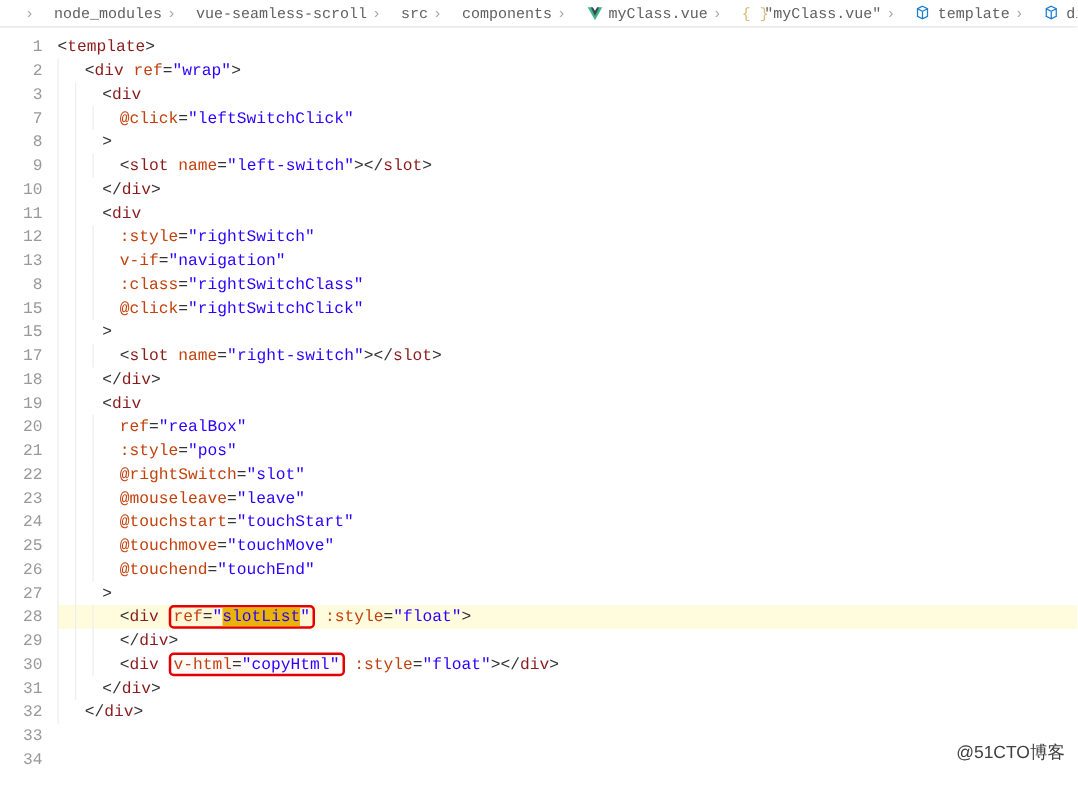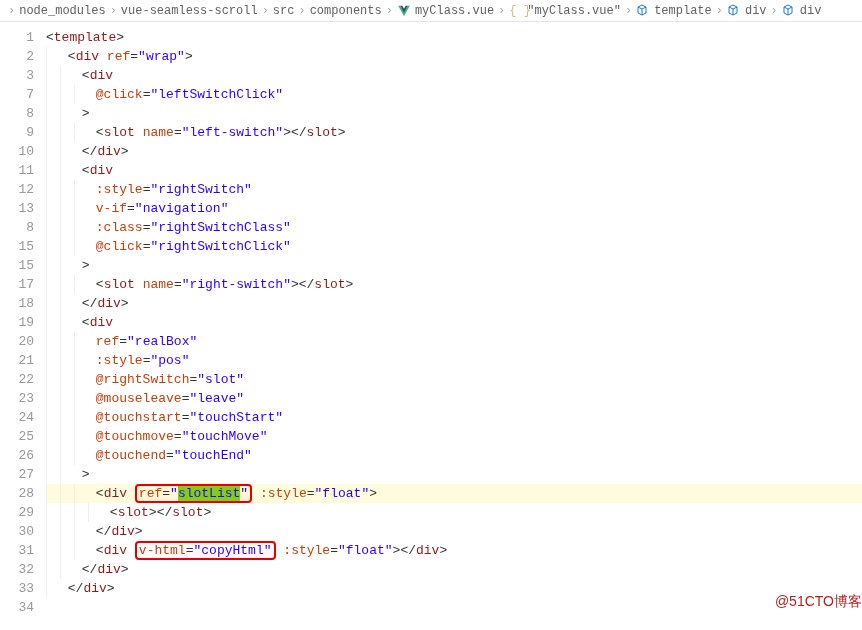--- a/index.html
+++ b/index.html
@@ -1,36 +1,36 @@
 <!DOCTYPE html>
 <html><head>
 <meta charset="utf-8">
 <style>
   * { box-sizing: border-box; margin: 0; padding: 0; }
   body { font-family: Consolas, "Courier New", monospace; font-size: 13px; background: #fff; color: #333; width: 862px; overflow: hidden; }
   .breadcrumb { display: flex; align-items: center; height: 22px; border-bottom: 1px solid #e5e5e5; padding: 0 4px; font-size: 12px; color: #616161; white-space: nowrap; overflow: hidden; }
   .breadcrumb .sep { color: #aaa; margin: 0 4px; }
-  .bc-item { display: inline-flex; align-items: flex-start; gap: 4px; }
+  .bc-item { display: inline-flex; align-items: flex-start; gap: 4px; margin-left: 12px; }
   .ico { display: inline-block; width: 14px; height: 14px; }
   .ico-vue { color: #41b883; }
   .ico-json { color: #dcb67a; }
   .ico-cube { color: #1b7dd1; }
   .editor { display: flex; }
   .gutter { width: 46px; text-align: right; padding-right: 12px; color: #999; user-select: none; padding-top: 6px; }
   .gutter div { height: 19px; line-height: 19px; font-size: 13px; }
   .code { flex: 1; padding-top: 6px; position: relative; }
   .line { height: 19px; line-height: 19px; white-space: pre; position: relative; font-family: Liberation Mono, monospace; }
   .tag { color: #8b1a1a; }
   .attr { color: #c2410c; }
   .str { color: #2a00ff; }
   .punct { color: #333; }
   .hl-line { background: #fffbdd; }
-  .sel { background: #84cc16; }
+  .sel { background: #eab308; }
   .redbox { border: 2px solid #e40000; border-radius: 4px; padding: 0 2px; background: rgba(255,0,0,0.02); }
-  .watermark { position: absolute; right: 0; bottom: 6px; color: #b91c1c; font-size: 14px; font-family: sans-serif; }
+  .watermark { position: absolute; right: 10px; bottom: 6px; color: #404040; font-size: 14px; font-family: sans-serif; }
   .ind { display:inline-block; border-left:1px solid #eee; width:14px; height:19px; vertical-align:top;}
 </style>
 </head>
 <body>
 
 <div class="breadcrumb">
   <span class="bc-item">
       <span></span>
     </span>
   <span class="sep">›</span>
@@ -138,20 +138,19 @@
     <div class="line"><span class="ind"></span><span class="ind"></span> <span class="punct">&lt;</span><span class="tag">div</span></div>
     <div class="line"><span class="ind"></span><span class="ind"></span><span class="ind"></span> <span class="attr">ref</span><span class="punct">=</span><span class="str">"<span>realBox</span>"</span></div>
     <div class="line"><span class="ind"></span><span class="ind"></span><span class="ind"></span> <span class="attr">:style</span><span class="punct">=</span><span class="str">"<span>pos</span>"</span></div>
     <div class="line"><span class="ind"></span><span class="ind"></span><span class="ind"></span> <span class="attr">@rightSwitch</span><span class="punct">=</span><span class="str">"<span>slot</span>"</span></div>
     <div class="line"><span class="ind"></span><span class="ind"></span><span class="ind"></span> <span class="attr">@mouseleave</span><span class="punct">=</span><span class="str">"<span>leave</span>"</span></div>
     <div class="line"><span class="ind"></span><span class="ind"></span><span class="ind"></span> <span class="attr">@touchstart</span><span class="punct">=</span><span class="str">"<span>touchStart</span>"</span></div>
     <div class="line"><span class="ind"></span><span class="ind"></span><span class="ind"></span> <span class="attr">@touchmove</span><span class="punct">=</span><span class="str">"<span>touchMove</span>"</span></div>
     <div class="line"><span class="ind"></span><span class="ind"></span><span class="ind"></span> <span class="attr">@touchend</span><span class="punct">=</span><span class="str">"<span>touchEnd</span>"</span></div>
     <div class="line"><span class="ind"></span><span class="ind"></span> <span class="punct">&gt;</span></div>
     <div class="line hl-line"><span class="ind"></span><span class="ind"></span><span class="ind"></span> <span class="punct">&lt;</span><span class="tag">div</span> <span class="redbox"><span class="attr">ref</span><span class="punct">=</span><span class="str">"<span class="sel">slotList</span>"</span></span> <span class="attr">:style</span><span class="punct">=</span><span class="str">"<span>float</span>"</span><span class="punct">&gt;</span></div>
-    <div class="line"><span class="ind"></span><span class="ind"></span><span class="ind"></span><span class="ind"></span> <span class="punct">&lt;</span><span class="tag">slot</span><span class="punct">&gt;&lt;/</span><span class="tag">slot</span><span class="punct">&gt;</span></div>
     <div class="line"><span class="ind"></span><span class="ind"></span><span class="ind"></span> <span class="punct">&lt;/</span><span class="tag">div</span><span class="punct">&gt;</span></div>
     <div class="line"><span class="ind"></span><span class="ind"></span><span class="ind"></span> <span class="punct">&lt;</span><span class="tag">div</span> <span class="redbox"><span class="attr">v-html</span><span class="punct">=</span><span class="str">"<span>copyHtml</span>"</span></span> <span class="attr">:style</span><span class="punct">=</span><span class="str">"<span>float</span>"</span><span class="punct">&gt;&lt;/</span><span class="tag">div</span><span class="punct">&gt;</span></div>
     <div class="line"><span class="ind"></span><span class="ind"></span> <span class="punct">&lt;/</span><span class="tag">div</span><span class="punct">&gt;</span></div>
     <div class="line"><span class="ind"></span> <span class="punct">&lt;/</span><span class="tag">div</span><span class="punct">&gt;</span></div>
     <div class="watermark">@51CTO博客</div>
   </div>
 </div>
 
 </body></html>

